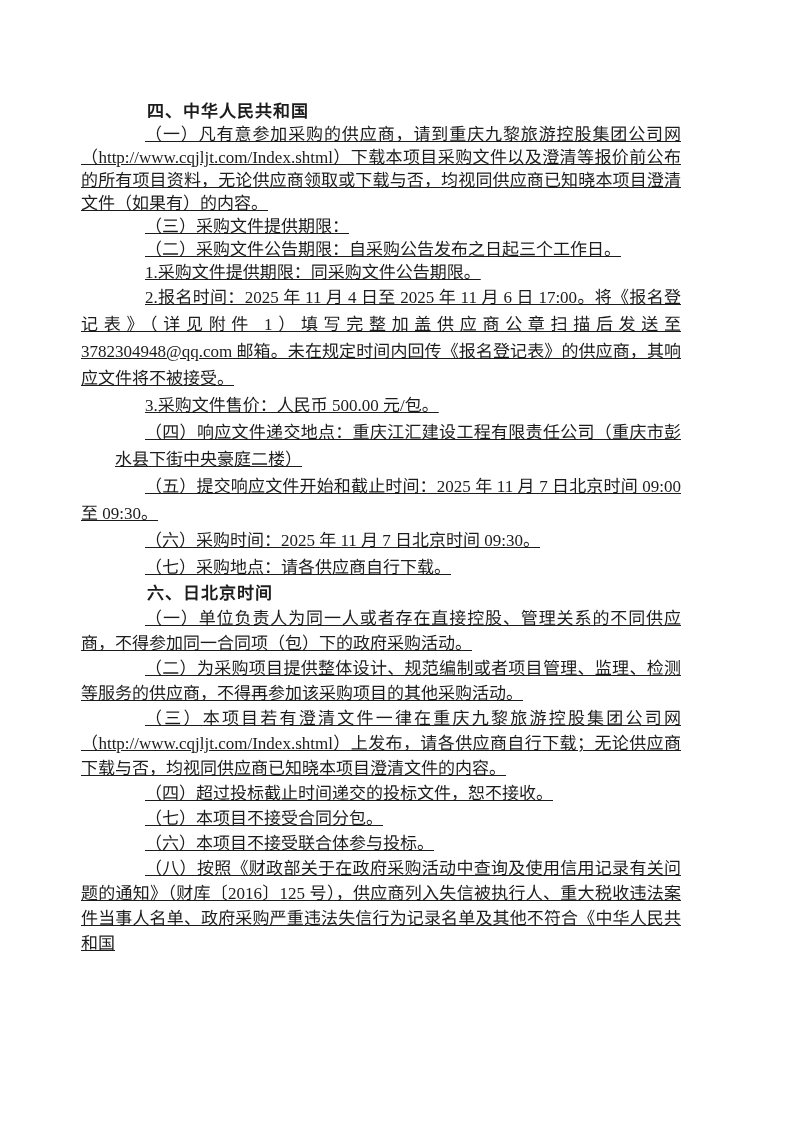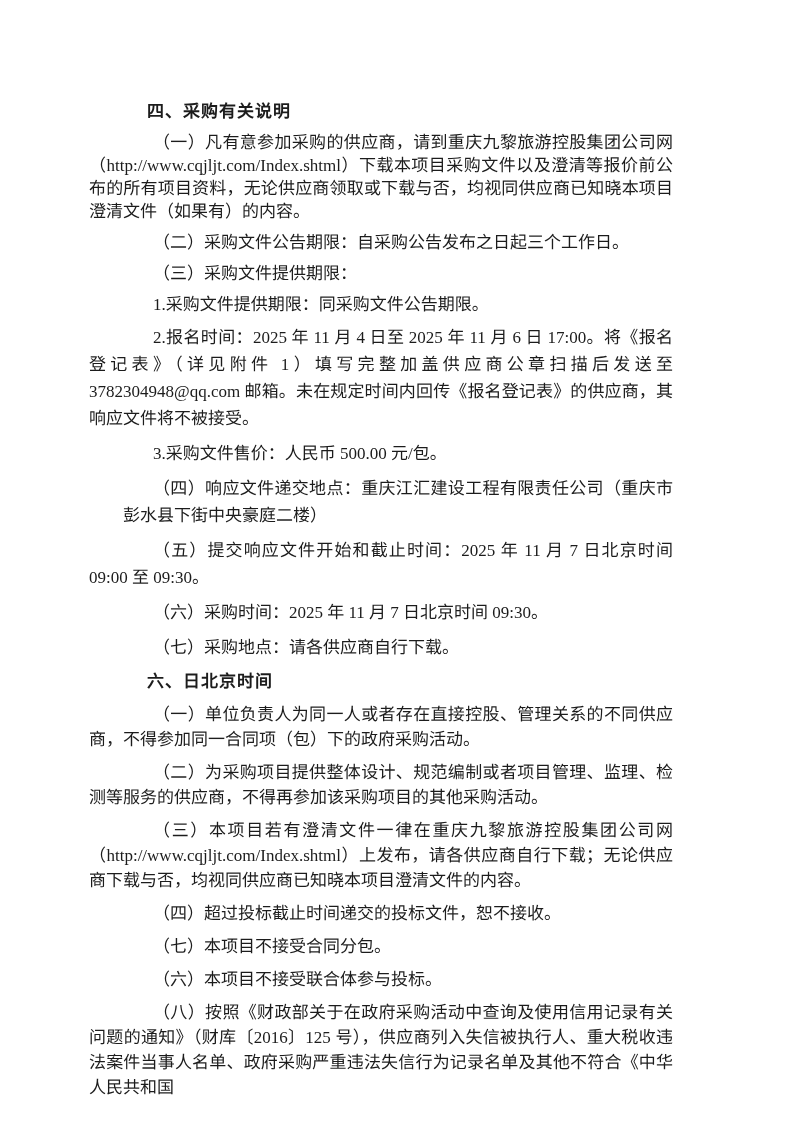--- a/index.html
+++ b/index.html
@@ -24,45 +24,46 @@
   .heading {
     font-family: "Liberation Sans", "DejaVu Sans", sans-serif;
     font-weight: bold;
     font-size: 17px;
     margin: 0;
     text-indent: 66px;
     letter-spacing: 1px;
   }
   .para {
     font-size: 17px;
-    margin: 8px;
+    margin: 0;
     text-indent: 64px;
     text-align: justify;
     word-wrap: break-word;
+    text-decoration: underline;
   }
   
   .hang {
     padding-left: 34px;
     text-indent: 30px;
   }
   
   .lh-a { line-height: 23px; }
   .lh-b { line-height: 27px; }
   .lh-c { line-height: 25px; }
 </style>
 </head>
 <body>
 
 <div class="page">
 
   <section>
-    <h2 class="heading lh-a">四、采购有关说明</h2>
+    <h2 class="heading lh-a">四、中华人民共和国</h2>
     <p class="para lh-a">（一）凡有意参加采购的供应商，请到重庆九黎旅游控股集团公司网（http://www.cqjljt.com/Index.shtml）下载本项目采购文件以及澄清等报价前公布的所有项目资料，无论供应商领取或下载与否，均视同供应商已知晓本项目澄清文件（如果有）的内容。</p>
+    <p class="para lh-a">（三）采购文件提供期限：</p>
     <p class="para lh-a">（二）采购文件公告期限：自采购公告发布之日起三个工作日。</p>
-    <p class="para lh-a">（三）采购文件提供期限：</p>
     <p class="para lh-a">1.采购文件提供期限：同采购文件公告期限。</p>
     <p class="para lh-b">2.报名时间：2025 年 11 月 4 日至 2025 年 11 月 6 日 17:00。将《报名登记表》（详见附件 1）填写完整加盖供应商公章扫描后发送至 3782304948@qq.com 邮箱。未在规定时间内回传《报名登记表》的供应商，其响应文件将不被接受。</p>
     <p class="para lh-b">3.采购文件售价：人民币 500.00 元/包。</p>
     <p class="para lh-b hang">（四）响应文件递交地点：重庆江汇建设工程有限责任公司（重庆市彭水县下街中央豪庭二楼）</p>
     <p class="para lh-b">（五）提交响应文件开始和截止时间：2025 年 11 月 7 日北京时间 09:00 至 09:30。</p>
     <p class="para lh-b">（六）采购时间：2025 年 11 月 7 日北京时间 09:30。</p>
     <p class="para lh-b">（七）采购地点：请各供应商自行下载。</p>
   </section>
 
 

